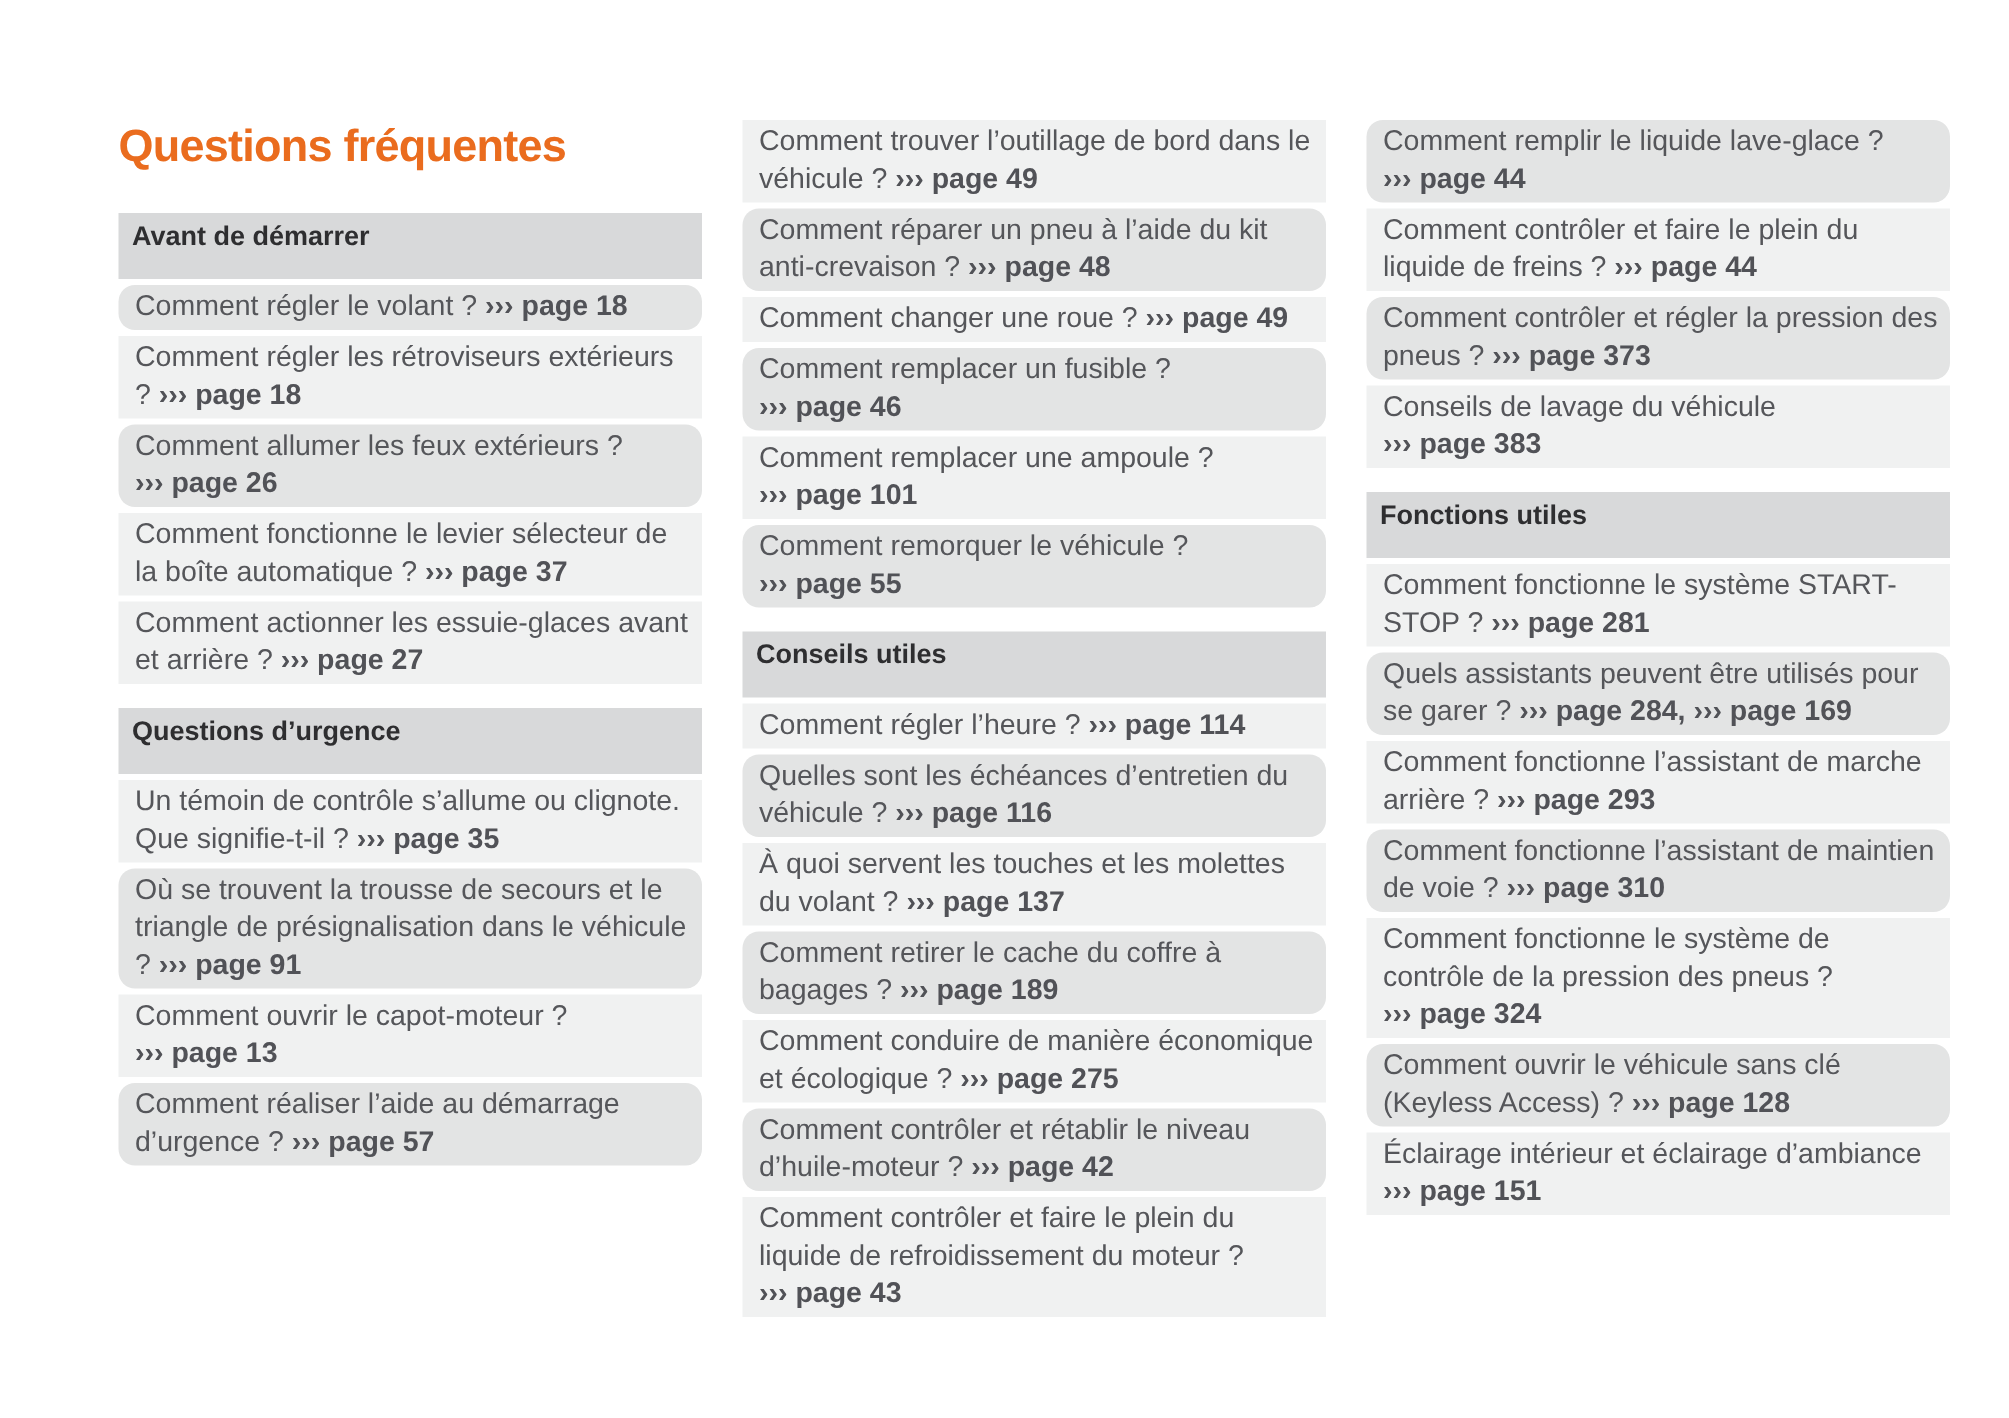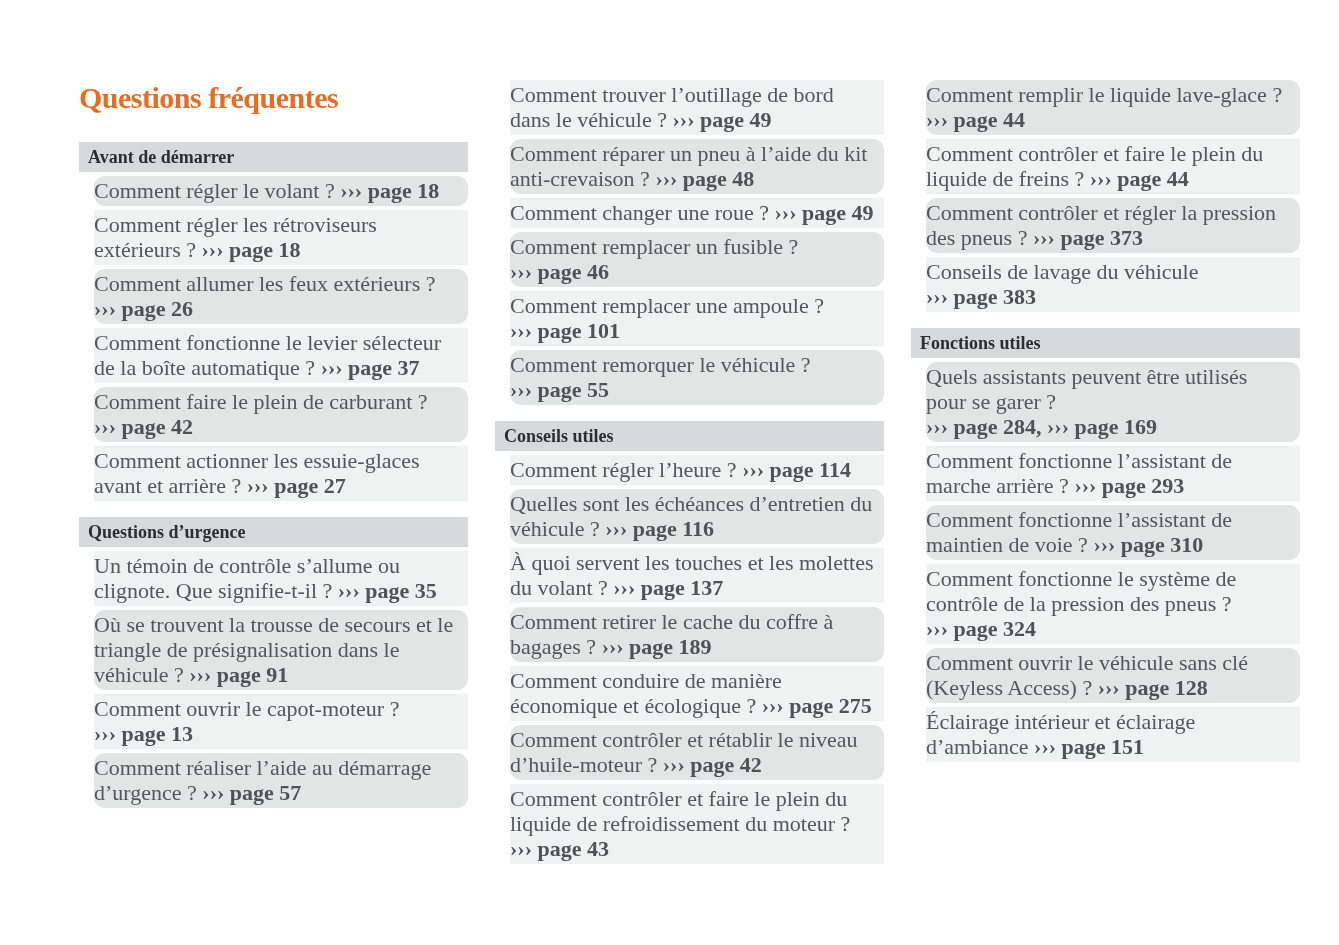--- a/index.html
+++ b/index.html
@@ -19,69 +19,67 @@
   }
   .page{
     display:flex;
     gap:27px;
     padding:80px 79px 0 79px;
   }
   .col{
     width:389px;
     flex:0 0 auto;
     display:block;
-    font-family:Liberation Serif, serif;
   }
   h1.title{
     font-size:30px;
     line-height:36px;
     font-weight:900;
     letter-spacing:-0.5px;
     color:var(--accent);
     margin:0 0 26px 0;
   }
   .section-header{
     background:var(--header-bg);
     color:var(--header-text);
     font-weight:700;
     font-size:18px;
     line-height:26px;
-    padding:2px 8px 2px 9px;
+    padding:2px 8px 16px 9px;
     margin:0 0 4px 0;
   }
   .col > .section-header:not(:first-child){
     margin-top:16px;
   }
   .faq-item{
-    font-size:22px;
+    font-size:19px;
     line-height:25px;
     color:var(--item-text);
-    padding:2px 8px 3px 0;
-    margin:0 0 4px 15px;
+    padding:2px 8px 3px 11px;
+    margin:0 0 4px 0;
   }
   .faq-item.light{background:var(--item-light);}
   .faq-item.dark{background:var(--item-dark);border-radius:11px;}
   .ref{
     font-weight:700;
     color:#515257;
     white-space:nowrap;
   }
 </style>
 </head>
 <body>
 
 <div class="page">
   <div class="col">
     <h1 class="title">Questions fréquentes</h1>
   <div class="section-header">Avant de démarrer</div>
       <div class="faq-item dark"><span>Comment régler le volant ? </span><span class="ref">››› page 18</span></div>
       <div class="faq-item light"><span>Comment régler les rétroviseurs extérieurs ? </span><span class="ref">››› page 18</span></div>
       <div class="faq-item dark"><span>Comment allumer les feux extérieurs ? </span><span class="ref">››› page 26</span></div>
       <div class="faq-item light"><span>Comment fonctionne le levier sélecteur de la boîte automatique ? </span><span class="ref">››› page 37</span></div>
-      <div class="faq-item dark"><span>Comment faire le plein de carburant ? </span><span class="ref">››› page 42</span></div>
       <div class="faq-item light"><span>Comment actionner les essuie-glaces avant et arrière ? </span><span class="ref">››› page 27</span></div>
       <div class="section-header">Questions d’urgence</div>
       <div class="faq-item light"><span>Un témoin de contrôle s’allume ou clignote. Que signifie-t-il ? </span><span class="ref">››› page 35</span></div>
       <div class="faq-item dark"><span>Où se trouvent la trousse de secours et le triangle de présignalisation dans le véhicule ? </span><span class="ref">››› page 91</span></div>
       <div class="faq-item light"><span>Comment ouvrir le capot-moteur ? </span><span class="ref">››› page 13</span></div>
       <div class="faq-item dark"><span>Comment réaliser l’aide au démarrage d’urgence ? </span><span class="ref">››› page 57</span></div>
     </div>
   <div class="col">
       <div class="faq-item light"><span>Comment trouver l’outillage de bord dans le véhicule ? </span><span class="ref">››› page 49</span></div>
       <div class="faq-item dark"><span>Comment réparer un pneu à l’aide du kit anti-crevaison ? </span><span class="ref">››› page 48</span></div>
@@ -97,20 +95,21 @@
       <div class="faq-item light"><span>Comment conduire de manière économique et écologique ? </span><span class="ref">››› page 275</span></div>
       <div class="faq-item dark"><span>Comment contrôler et rétablir le niveau d’huile-moteur ? </span><span class="ref">››› page 42</span></div>
       <div class="faq-item light"><span>Comment contrôler et faire le plein du liquide de refroidissement du moteur ? </span><span class="ref">››› page 43</span></div>
     </div>
   <div class="col">
       <div class="faq-item dark"><span>Comment remplir le liquide lave-glace ? </span><span class="ref">››› page 44</span></div>
       <div class="faq-item light"><span>Comment contrôler et faire le plein du liquide de freins ? </span><span class="ref">››› page 44</span></div>
       <div class="faq-item dark"><span>Comment contrôler et régler la pression des pneus ? </span><span class="ref">››› page 373</span></div>
       <div class="faq-item light"><span>Conseils de lavage du véhicule </span><span class="ref">››› page 383</span></div>
       <div class="section-header">Fonctions utiles</div>
+      <div class="faq-item light"><span>Comment fonctionne le système START-STOP ? </span><span class="ref">››› page 281</span></div>
       <div class="faq-item dark"><span>Quels assistants peuvent être utilisés pour se garer ? </span><span class="ref">››› page 284, ››› page 169</span></div>
       <div class="faq-item light"><span>Comment fonctionne l’assistant de marche arrière ? </span><span class="ref">››› page 293</span></div>
       <div class="faq-item dark"><span>Comment fonctionne l’assistant de maintien de voie ? </span><span class="ref">››› page 310</span></div>
       <div class="faq-item light"><span>Comment fonctionne le système de contrôle de la pression des pneus ? </span><span class="ref">››› page 324</span></div>
       <div class="faq-item dark"><span>Comment ouvrir le véhicule sans clé (Keyless Access) ? </span><span class="ref">››› page 128</span></div>
       <div class="faq-item light"><span>Éclairage intérieur et éclairage d’ambiance </span><span class="ref">››› page 151</span></div>
     </div>
 </div>
 
 </body></html>

